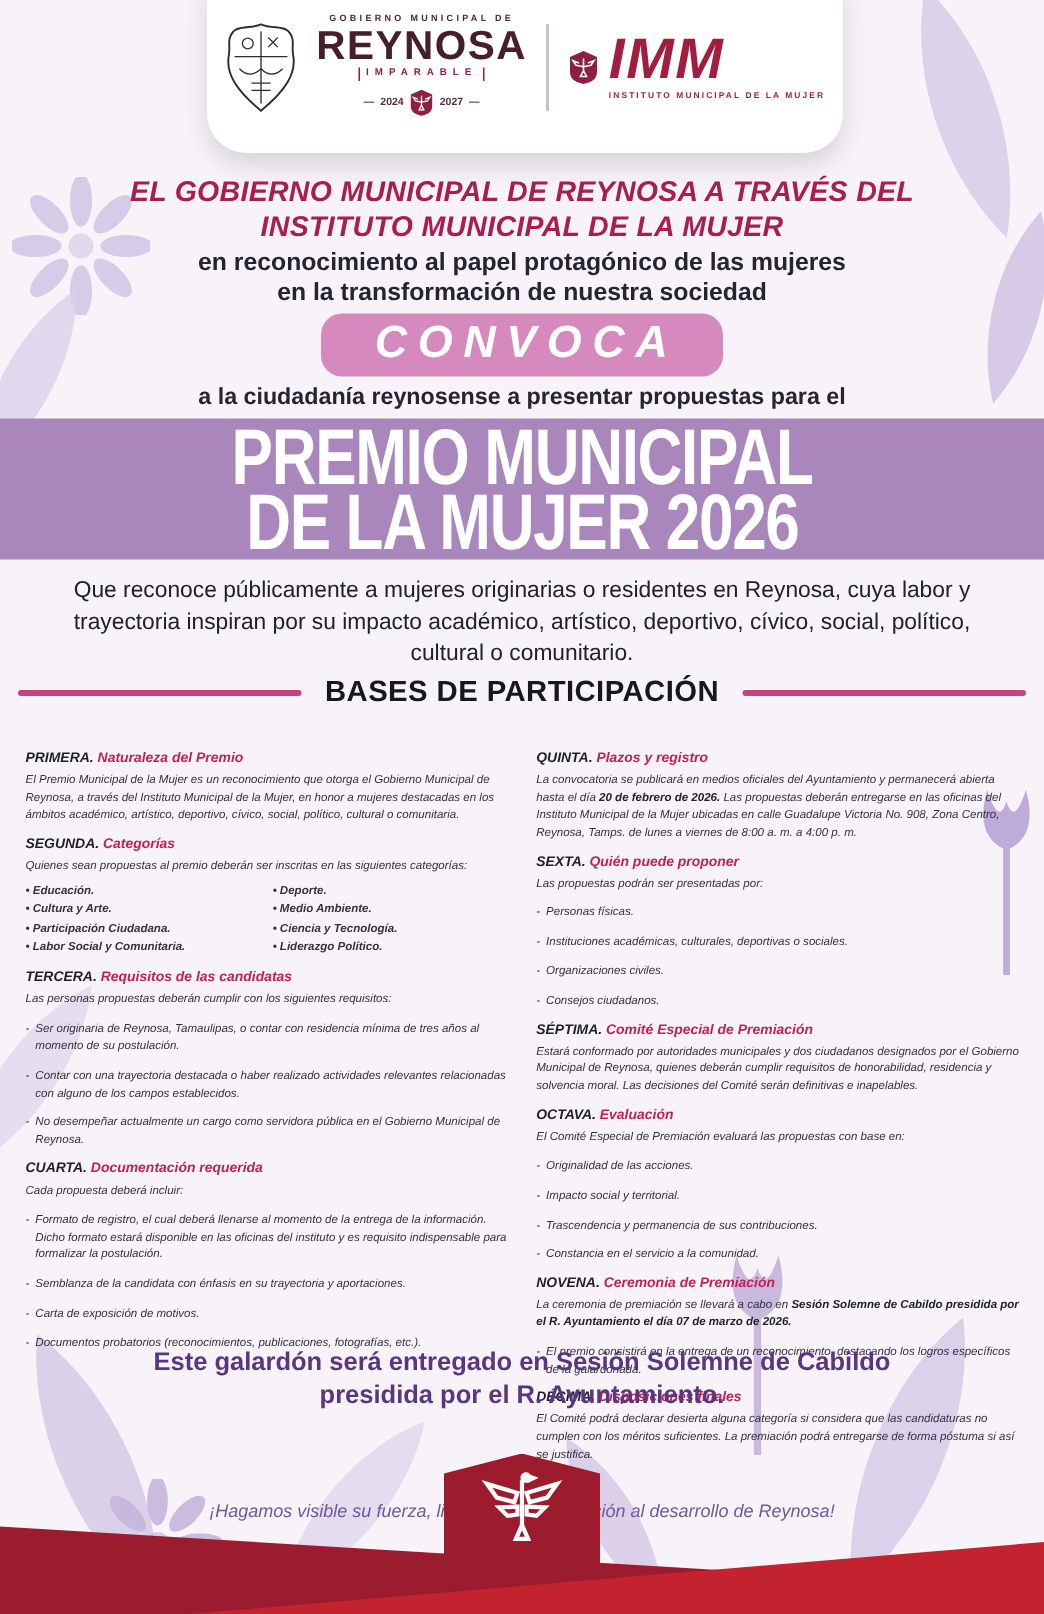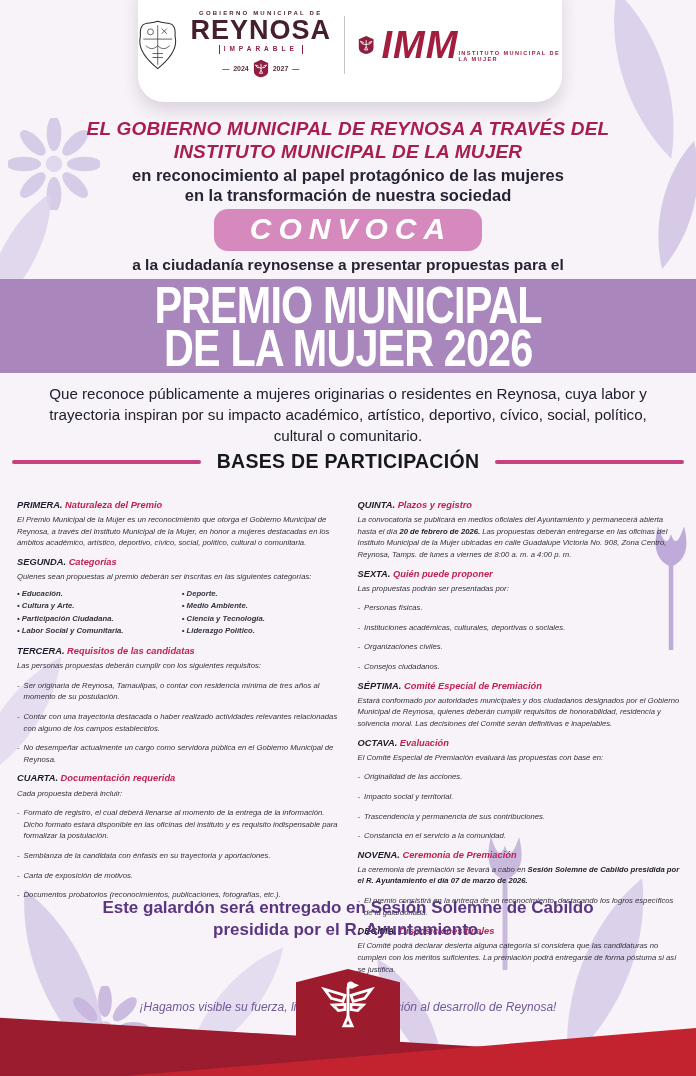--- a/index.html
+++ b/index.html
@@ -18,21 +18,21 @@
   }
   .wordmark{display:flex; flex-direction:column; align-items:center; line-height:1;}
   .wm-small{font-size:6px; letter-spacing:2.2px; font-weight:700; color:#4a2733;}
   .wm-main{font-size:27px; font-weight:900; letter-spacing:1px; color:#45202c; margin-top:1px;}
   .wm-sub{font-size:6.5px; letter-spacing:4px; font-weight:700; color:#8e2040;
           border:1.2px solid #8e2040; border-top:none; border-bottom:none; padding:1px 4px; margin-top:1px;}
   .wm-years{display:flex; align-items:center; gap:4px; margin-top:3px; font-size:7px; font-weight:700; color:#57303c;}
   .wm-years .dash{color:#57303c;}
   .divider-v{width:1.5px; height:58px; background:#c9c2cc;}
   .imm-block{display:flex; align-items:center; gap:7px;}
-  .imm-text{display:flex; flex-direction:row; align-items:flex-end;}
+  .imm-text{display:flex; flex-direction:column; align-items:flex-start;}
   .imm-main{font-size:38px; font-weight:900; font-style:italic; color:#a21e3e; letter-spacing:1px; line-height:.9;}
   .imm-cap{font-size:5.6px; letter-spacing:1.4px; font-weight:700; color:#a21e3e; margin-top:3px;}
 
   
   .headline{top:117px; text-align:center; font-style:italic; font-weight:800;
     font-size:19px; line-height:1.22; color:#a81e4f; letter-spacing:.2px;}
   .subhead{top:165px; text-align:center; font-weight:700; font-size:16.5px; line-height:1.24; color:#262434;}
   .convoca-wrap{top:209px; text-align:center;}
   .convoca{
     display:inline-block; background:#d689bd; color:#fff; border-radius:14px;

